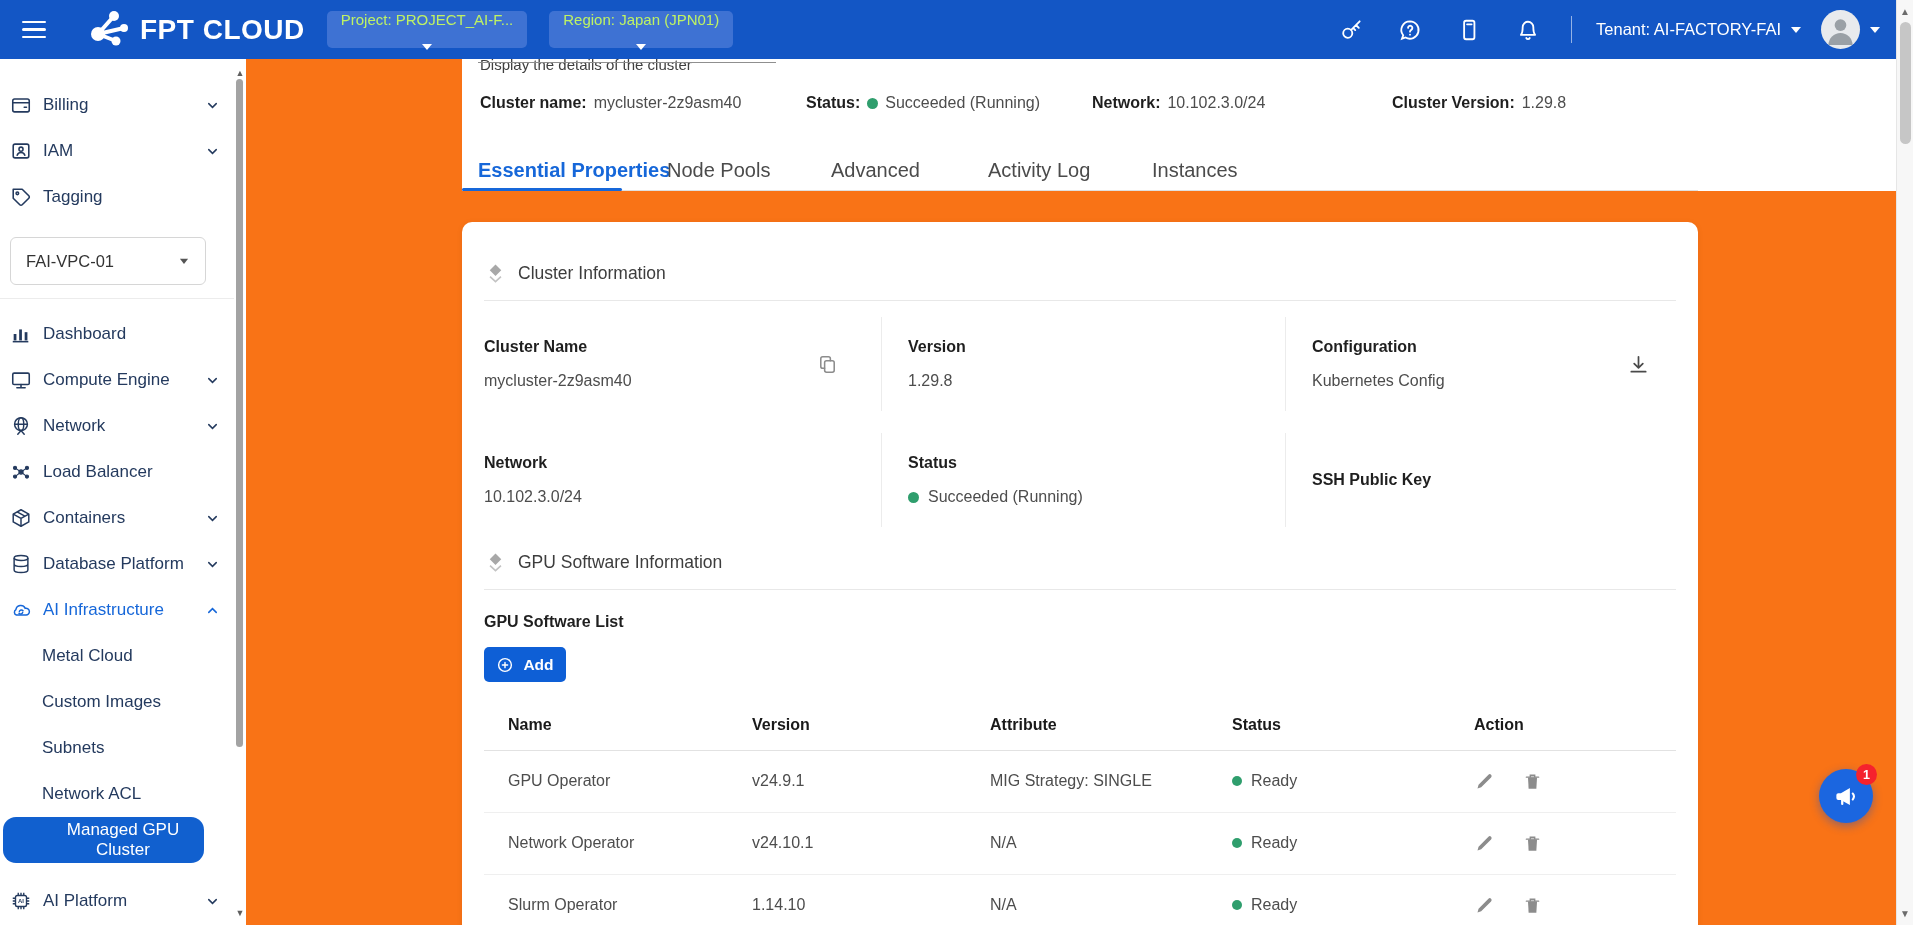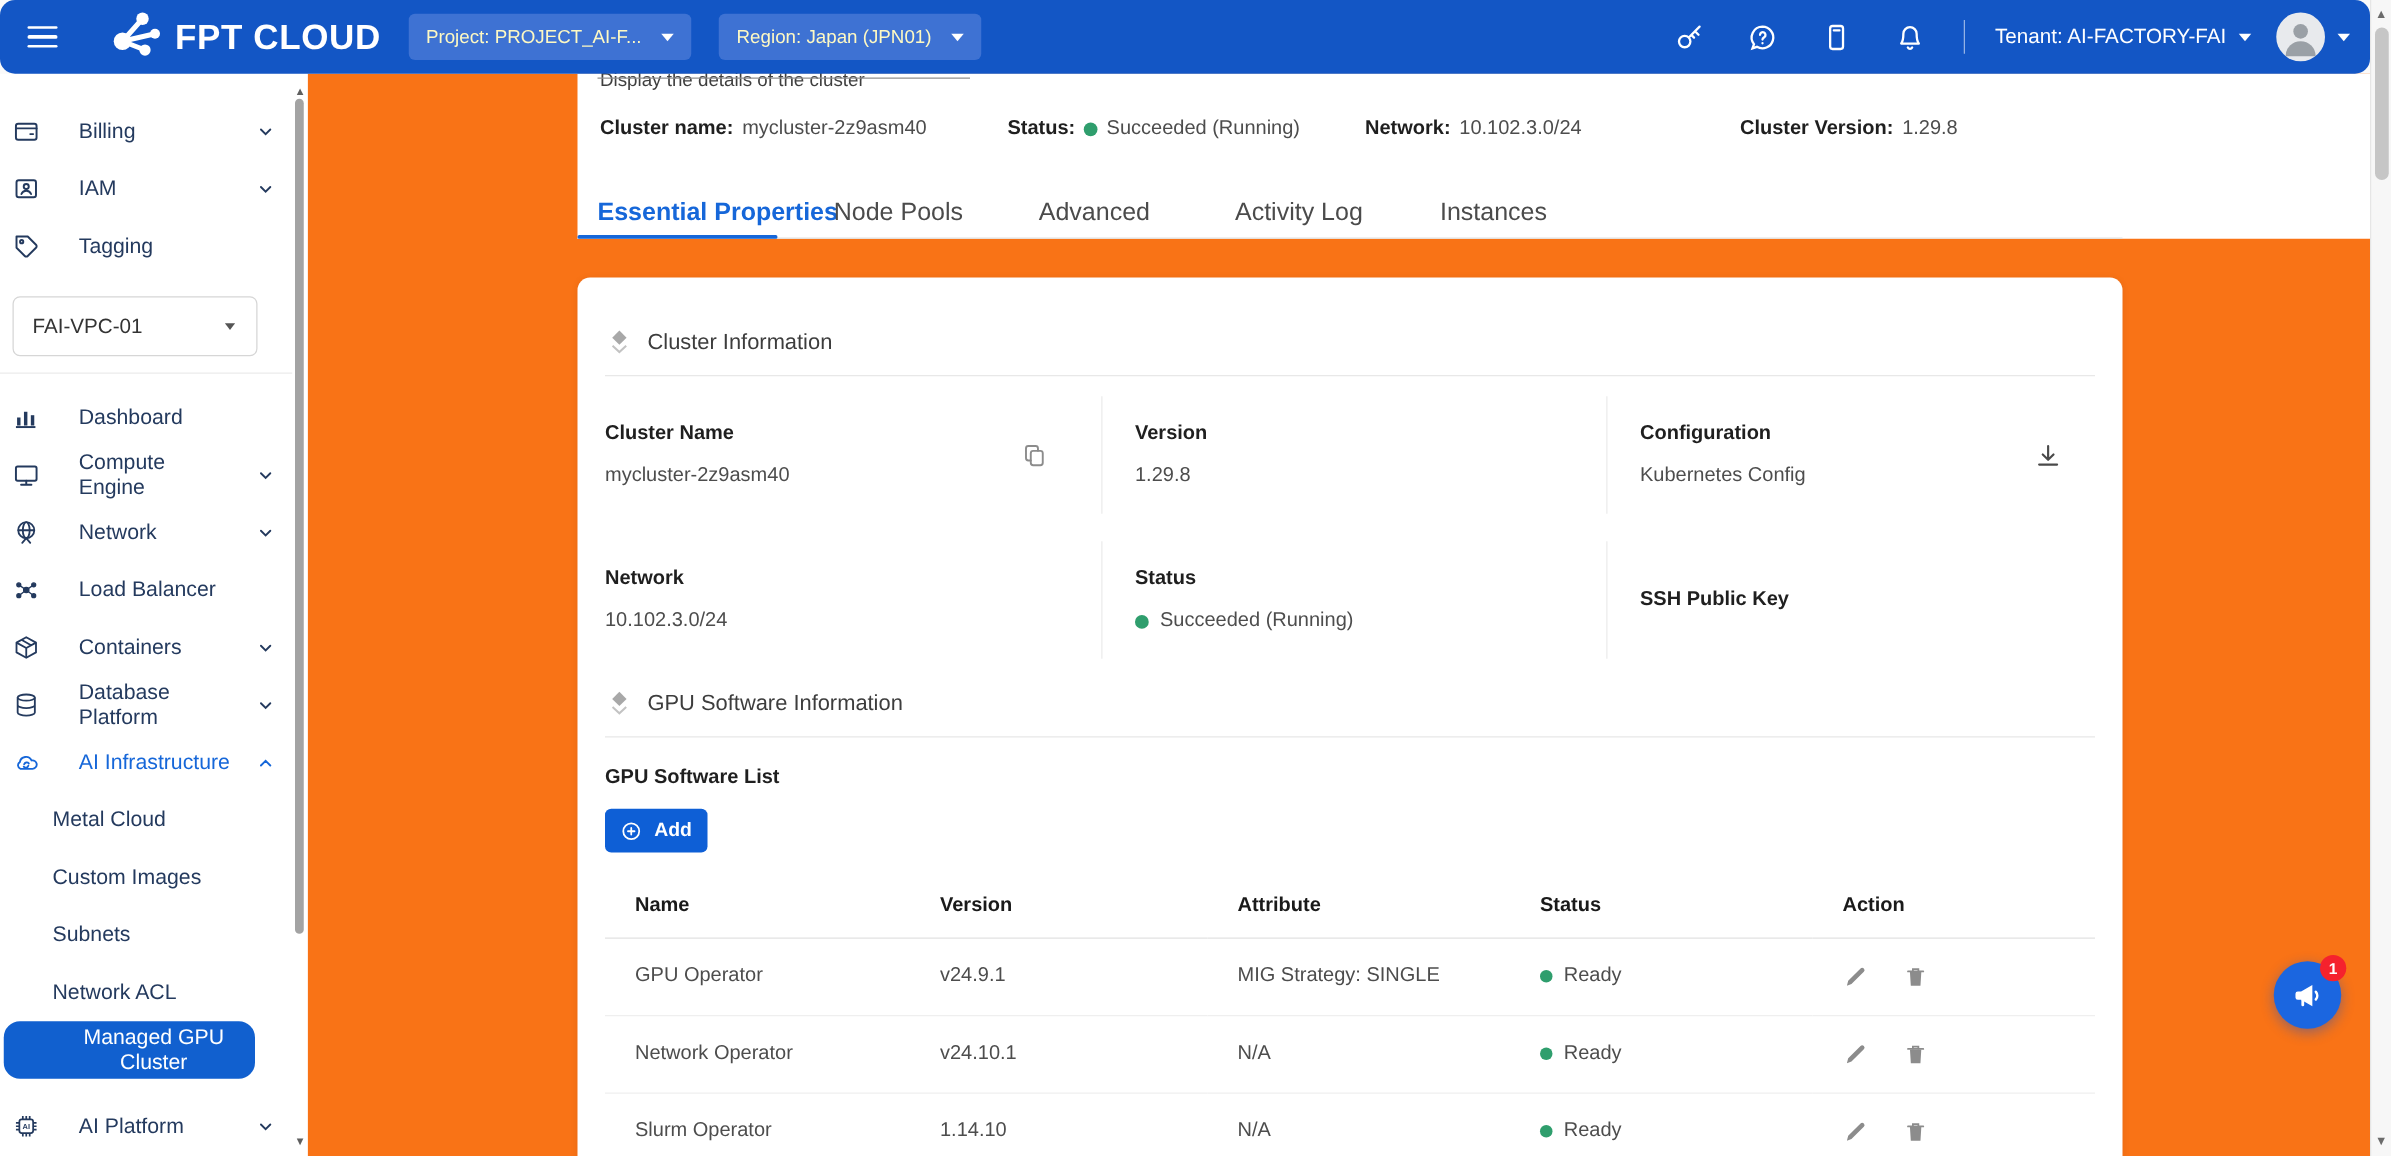--- a/index.html
+++ b/index.html
@@ -1,40 +1,40 @@
 <!DOCTYPE html>
 <html><head>
 <meta charset="utf-8">
 <style>
   * { margin:0; padding:0; box-sizing:border-box; }
   body { font-family:"Liberation Sans", sans-serif; background:#e9e9e9; }
   .screen { position:relative; width:1913px; height:925px; background:#fafafa; overflow:hidden; }
 
   
   .navbar { position:absolute; left:0; top:0; width:1896px; height:59px; background:#1356c5;
-            display:flex; align-items:center; padding:0 16px 0 14px; z-index:30; color:#fff;border-radius:12px; }
+            display:flex; align-items:center; padding:0 16px 0 14px; z-index:30; color:#fff; }
   .hamburger { width:30px; height:30px; display:flex; flex-direction:column; justify-content:center; gap:5px; cursor:pointer; margin-left:8px; }
   .hamburger span { display:block; width:24px; height:2.6px; background:#fff; border-radius:2px; }
   .logo { display:flex; align-items:center; margin-left:32px; }
   .brand { font-size:28px; font-weight:800; letter-spacing:0.5px; margin-left:10px; color:#fff; }
   .nav-chip { display:flex; align-items:center; gap:16px; background:#3e72d3; border-radius:5px;
-              height:37px; padding:0 14px; font-size:15px; color:#fef9c3; margin-left:22px; cursor:pointer; white-space:nowrap; }
+              height:37px; padding:0 14px; font-size:15px; color:#bef264; margin-left:22px; cursor:pointer; white-space:nowrap;flex-direction:column; }
   .chev { width:0; height:0; border-left:5.5px solid transparent; border-right:5.5px solid transparent; border-top:6.5px solid #fff; }
   .nav-right { margin-left:auto; display:flex; align-items:center; }
   .nav-icon-btn { width:27px; height:27px; margin:0 16px; cursor:pointer; display:flex; align-items:center; justify-content:center; }
   .nav-divider { width:1px; height:27px; background:rgba(255,255,255,.55); margin:0 14px; }
   .tenant { display:flex; align-items:center; gap:10px; font-size:16.5px; margin:0 6px 0 10px; cursor:pointer; }
   .avatar { width:39px; height:39px; border-radius:50%; background:#e8eaed; margin:0 10px 0 14px;
             display:flex; align-items:center; justify-content:center; overflow:hidden; cursor:pointer; }
 
   
   .sidebar { position:absolute; left:0; top:59px; width:246px; height:866px; background:#fff; z-index:10; }
   .side-inner { padding-top:23px; width:234px; }
   .side-item { height:46px; display:flex; align-items:center; padding:0 14px 0 10px; color:#243a5e;
-               font-size:17px; font-weight:500; cursor:pointer;gap:20px; }
+               font-size:17px; font-weight:500; cursor:pointer; }
   .side-item .s-ico { width:24px; height:24px; margin-right:9px; flex:none; display:flex; align-items:center; }
   .side-item .s-chev { margin-left:auto; }
   .s-chev svg { display:block; }
   .vpc-box { margin:17px 28px 0 10px; height:48px; border:1px solid #d6d6d6; border-radius:6px;
              display:flex; align-items:center; padding:0 14px 0 15px; font-size:16.5px; color:#333; cursor:pointer; }
   .vpc-box .s-chev { margin-left:auto; }
   .side-divider { height:1px; background:#ececec; margin:13px 0 12px 0; }
   .sub-item { height:46px; display:flex; align-items:center; padding-left:42px; color:#243a5e; font-size:17px; cursor:pointer;text-align:center; }
   .sub-item.selected { background:#1160cf; color:#fff; border-radius:13px; margin:0 30px 15px 3px; padding-left:39px; font-weight:500; }
   .side-item.active { color:#1667d9; }

